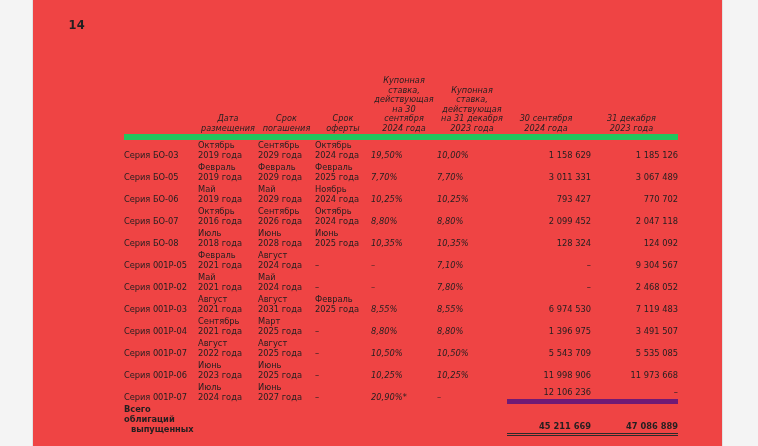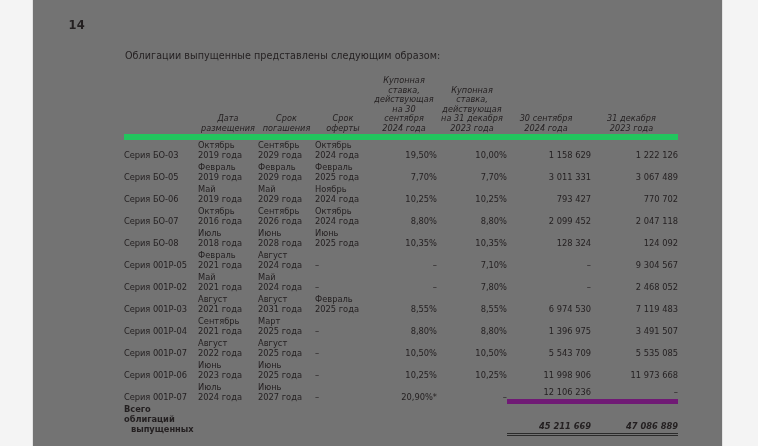--- a/index.html
+++ b/index.html
@@ -19,21 +19,21 @@
     width: 758px;
     height: 446px;
     background: #f4f4f4;
   }
   .page {
     position: absolute;
     left: 33px;
     top: 0;
     width: 689px;
     height: 446px;
-    background: #737373;
+    background: #ef4444;
     box-shadow: 0 0 0 1px #e2e2e2;
   }
   .page-inner {
     position: absolute;
     left: 0;
     top: 0;
     width: 689px;
     height: 446px;
   }
 
@@ -125,23 +125,24 @@
     text-align: left;
     white-space: pre-line;
     line-height: 10.2px;
   }
   td.num {
     text-align: right;
     padding-right: 6px;
     white-space: nowrap;
   }
   td.pct {
-    text-align: right;
+    text-align: left;
     padding-right: 7px;
     white-space: nowrap;
+    font-style: italic;
   }
   tr.r-data { height: 22px; }
 
   
   tr.r-last td.total-rule {
     border-bottom: 5px solid #701a75;
     padding-bottom: 2px;
   }
 
   tr.r-total td {
@@ -153,37 +154,35 @@
   tr.r-total td.total-label {
     text-align: left;
     white-space: pre-line;
     font-weight: bold;
     letter-spacing: -0.05px;
     margin-left: 40px;
   }
   tr.r-total td.dbl {
     border-bottom: 3px double #2b2b2b;
     padding-bottom: 2px;
-    font-style: italic;
   }
   .tl-ind { display: inline-block; }
   .tl-ind.i2 { padding-left: 7px; }
 </style>
 </head>
 <body>
 
 <div class="viewport">
   <div class="page">
     <div class="page-inner">
 
       <div class="section-head">
         <div class="section-num">14</div>
       </div>
 
-      <div class="intro">Облигации выпущенные представлены следующим образом:</div>
 
       <div class="table-wrap">
         <table class="bonds">
           <colgroup>
             <col class="c-label">
               <col class="c-place">
               <col class="c-mature">
               <col class="c-offer">
             <col class="c-rate1">
               <col class="c-rate2">
@@ -221,21 +220,21 @@
                 <td class="label">Серия БО-03</td>
                 <td class="ctr">Октябрь
 2019 года</td>
                 <td class="ctr">Сентябрь
 2029 года</td>
                 <td class="ctr">Октябрь
 2024 года</td>
                 <td class="pct">19,50%</td>
                 <td class="pct">10,00%</td>
                 <td class="num">1 158 629</td>
-                <td class="num">1 222 126</td>
+                <td class="num">1 185 126</td>
               </tr>
               <tr class="r-data">
                 <td class="label">Серия БО-05</td>
                 <td class="ctr">Февраль
 2019 года</td>
                 <td class="ctr">Февраль
 2029 года</td>
                 <td class="ctr">Февраль
 2025 года</td>
                 <td class="pct">7,70%</td>

